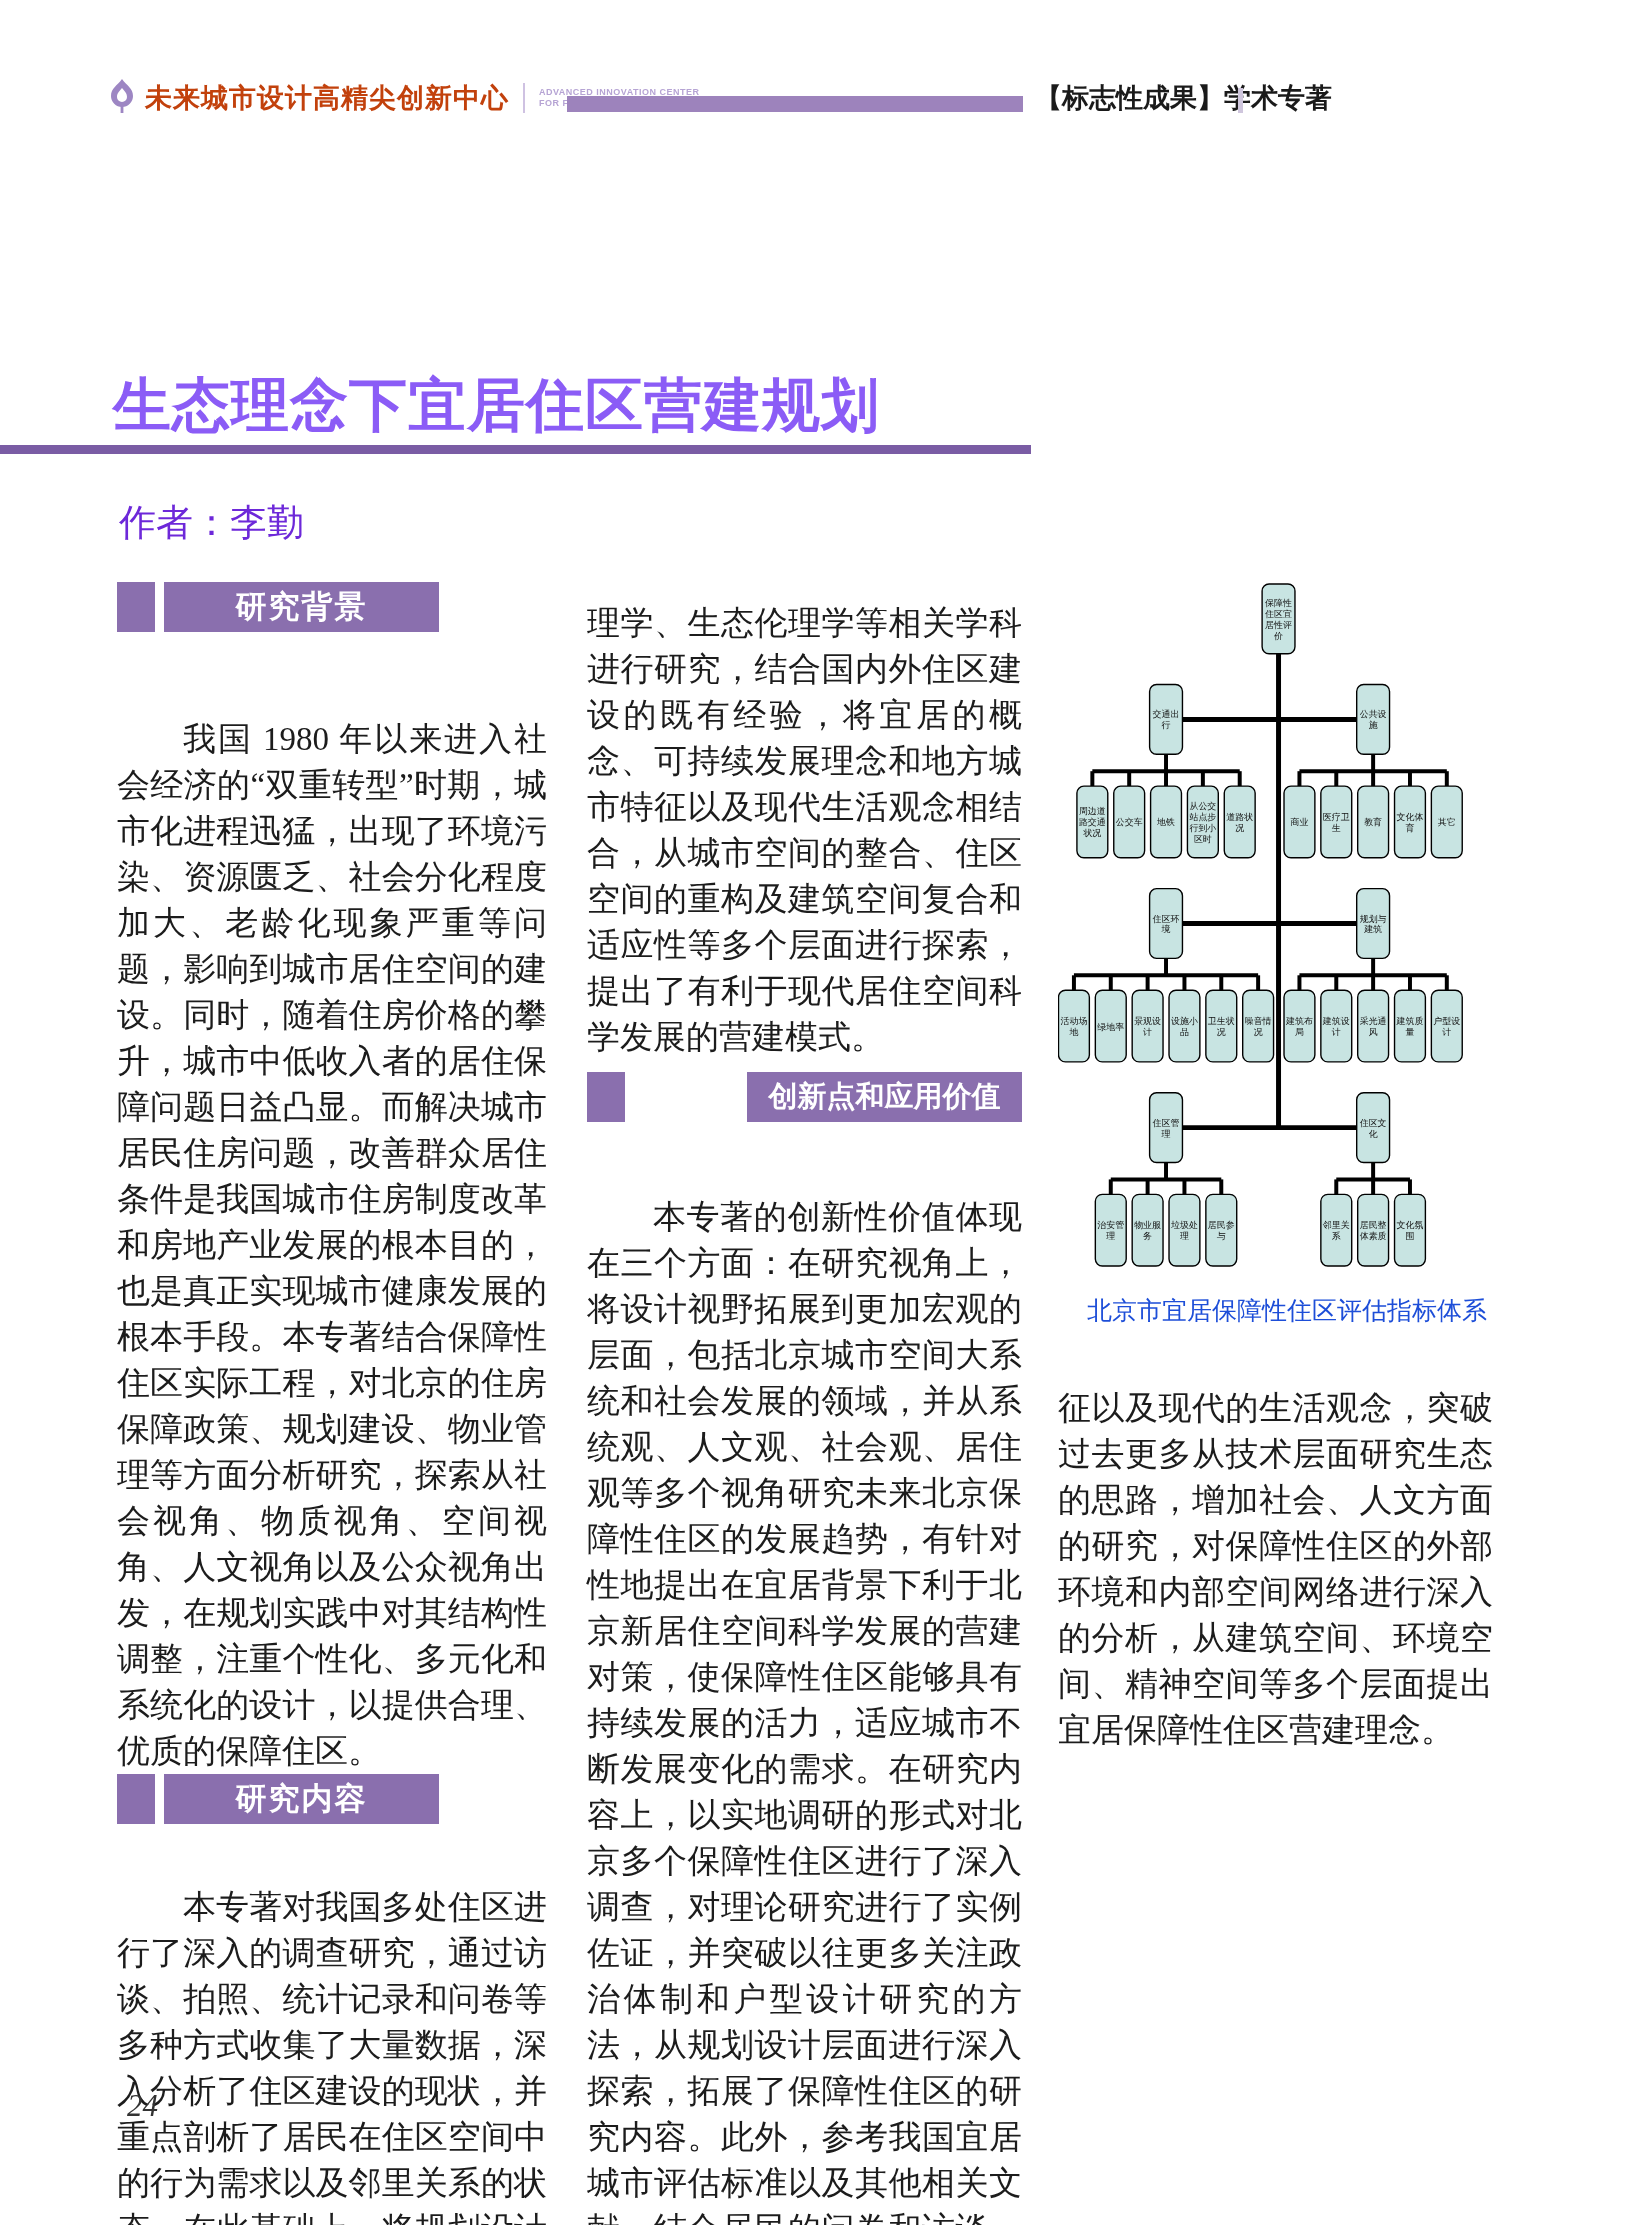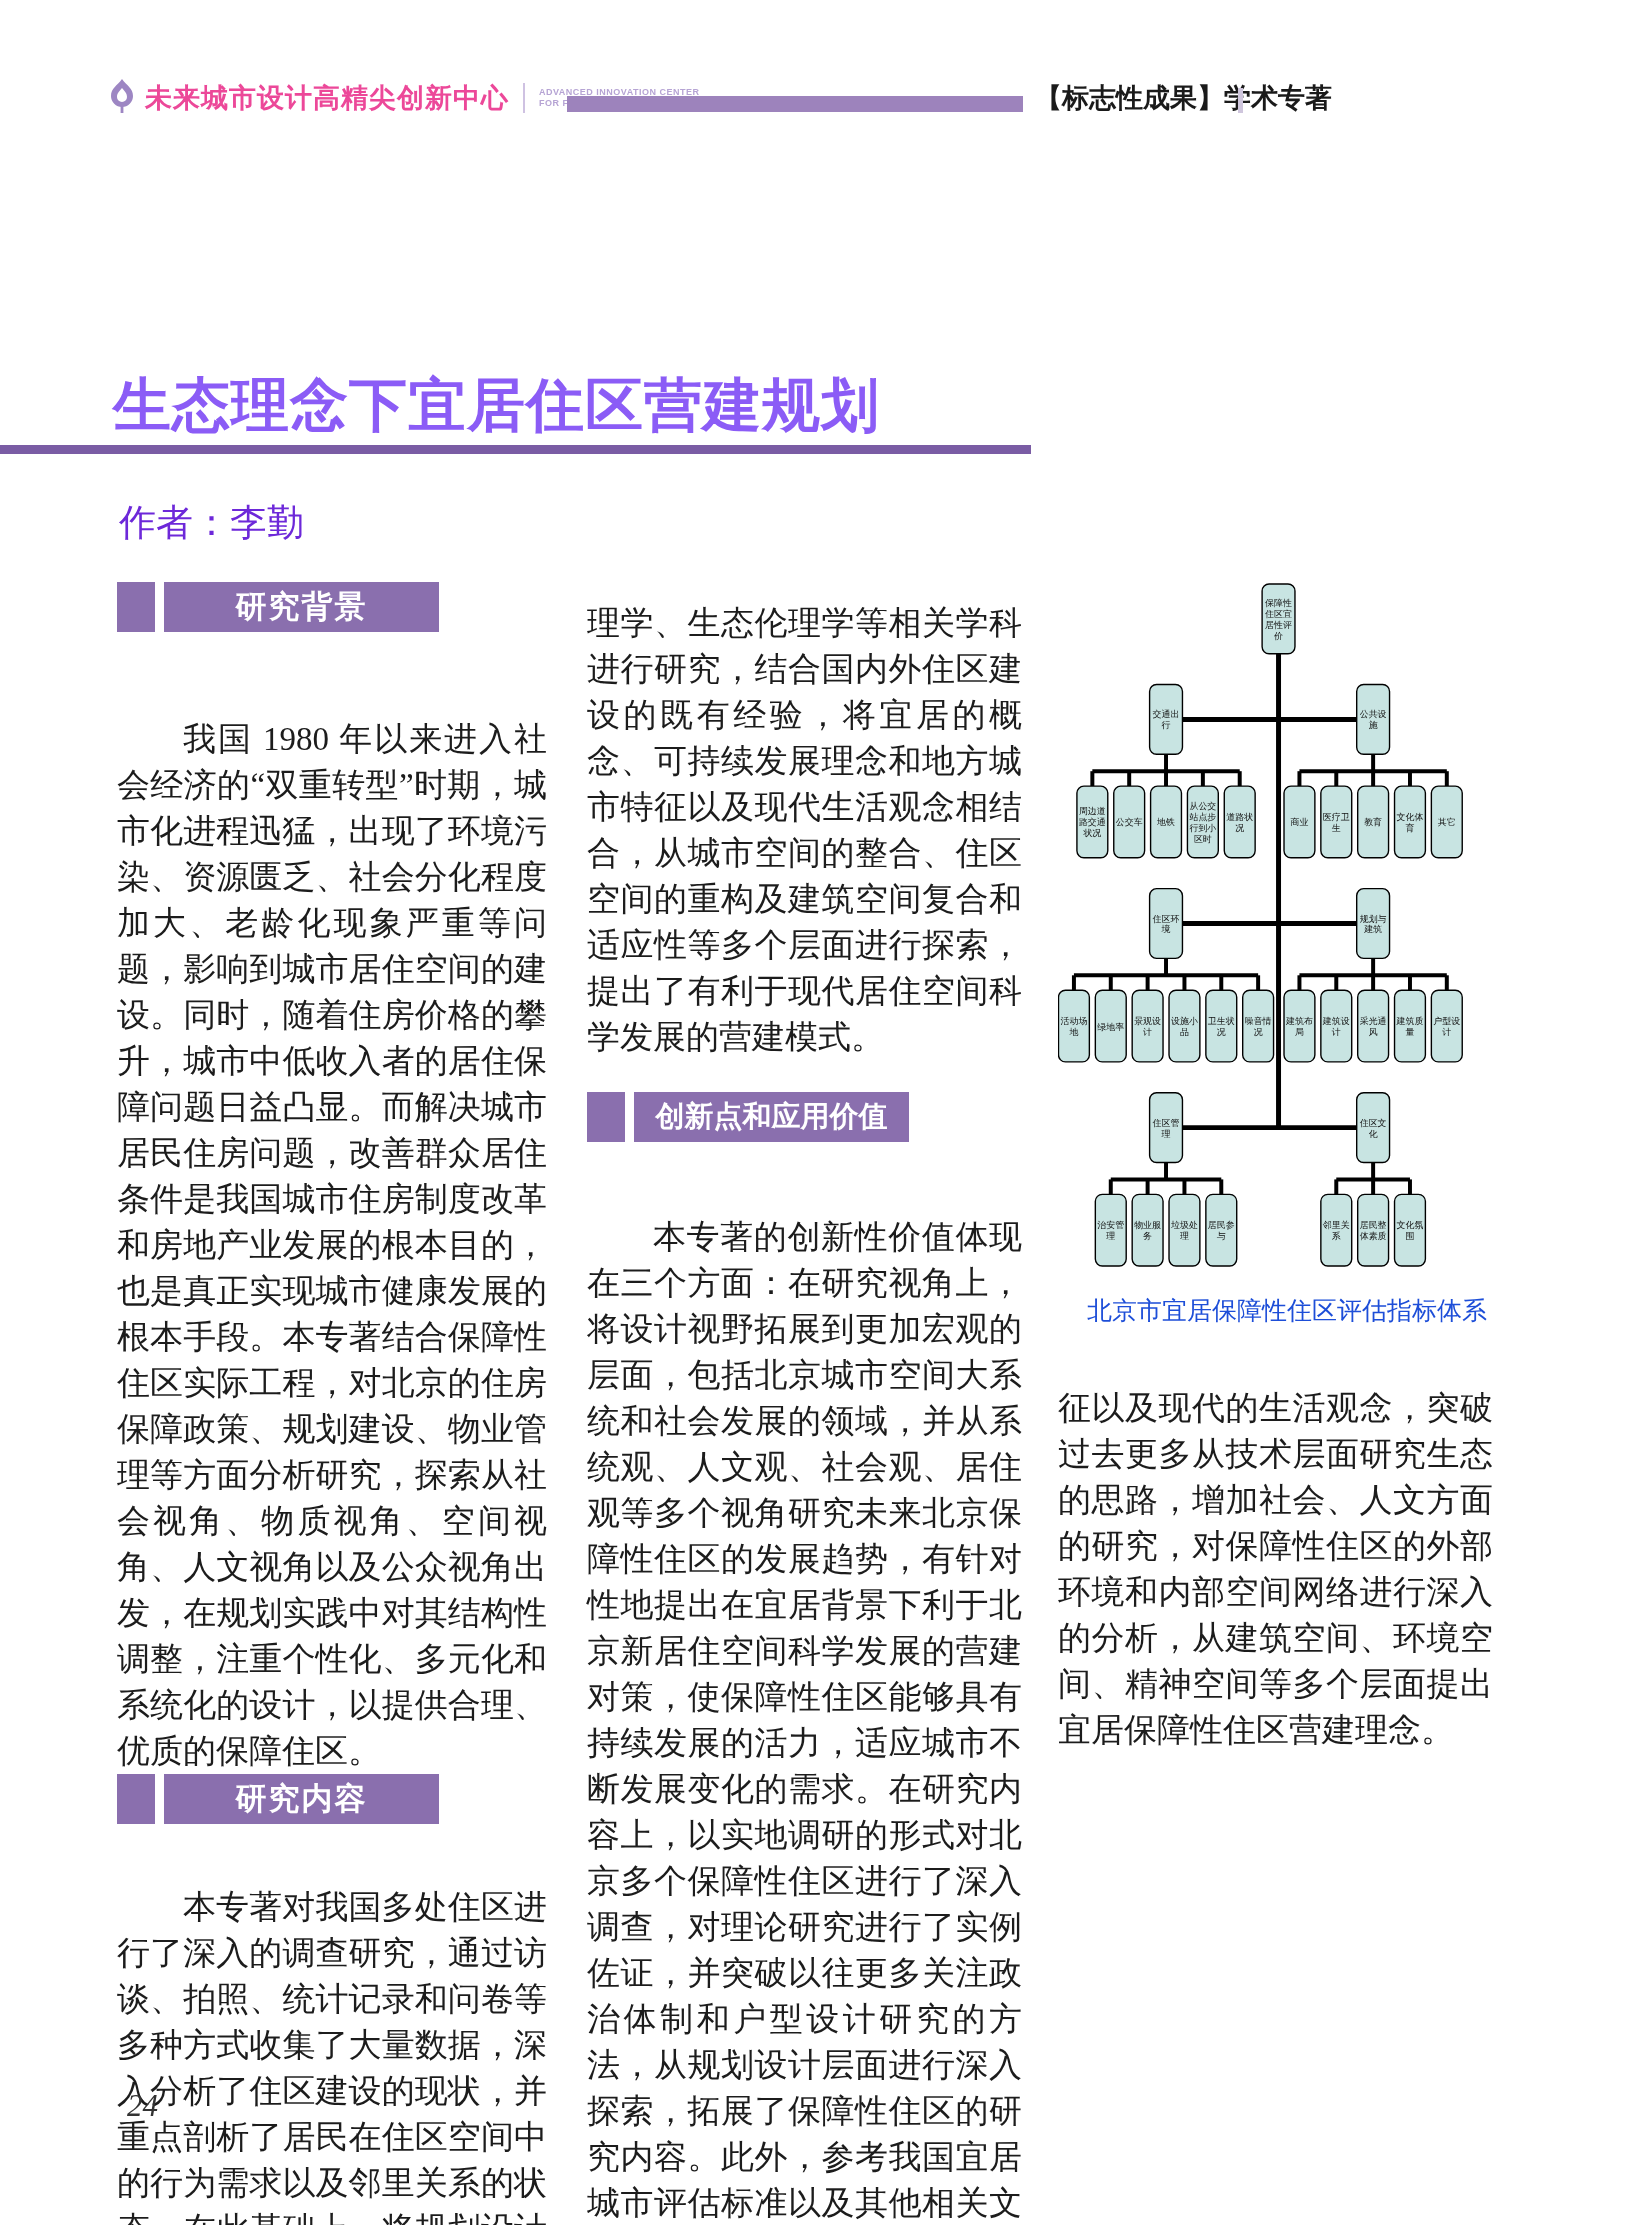--- a/index.html
+++ b/index.html
@@ -2,21 +2,21 @@
 <html><head>
 <meta charset="utf-8">
 <style>
   html,body{margin:0;padding:0;background:#e8e8e8;}
   .page{position:relative;width:1646px;height:2226px;background:#ffffff;margin:0 auto;overflow:hidden;
         font-family:"Liberation Serif","DejaVu Serif",serif;color:#1c1c1c;}
 
   
   .logo{position:absolute;left:107px;top:78px;display:flex;align-items:center;gap:8px;}
   .logo .cn{font-family:"Liberation Sans","DejaVu Sans",sans-serif;font-weight:700;
-            font-size:27px;color:#ec4899;letter-spacing:1px;white-space:nowrap;}
+            font-size:27px;color:#c2410c;letter-spacing:1px;white-space:nowrap;}
   .logo .sep{width:2px;height:30px;background:#cfc2e2;margin:0 6px;}
   .logo .en{font-family:"Liberation Sans",sans-serif;font-weight:700;font-size:9px;
             color:#b6a4d4;line-height:11px;letter-spacing:0.5px;}
   .head-bar{position:absolute;left:567px;top:96px;width:456px;height:16px;background:#9d83bc;}
   .head-tag{position:absolute;left:1035px;top:80px;font-family:"Liberation Sans",sans-serif;
             font-weight:700;font-size:27px;color:#1a1a1a;white-space:nowrap;}
   .head-tick{position:absolute;left:1238px;top:88px;width:5px;height:25px;background:#cfc6dd;}
 
   
   .title{position:absolute;left:113px;top:328px;font-family:"Liberation Sans","DejaVu Sans",sans-serif;
@@ -38,21 +38,21 @@
                font-weight:600;font-size:31px;letter-spacing:2px;white-space:nowrap;}
   .banner .lbl.small{font-size:29px;letter-spacing:0;}
 
   .para{font-size:33px;line-height:46px;text-align:justify;margin:0;}
   .indent{text-indent:2em;}
 
   .p1{margin-top:68px;}
   .b2{margin-top:0px;}
   .p2{margin-top:44px;}
   .p3{margin-top:18px;}
-  .b3{margin-top:32px;}
+  .b3{margin-top:12px;justify-content:space-between;}
   .p4{margin-top:56px;}
 
   .caption{margin-top:16px;text-align:center;font-size:25px;color:#1d4ed8;}
   .p5{margin-top:58px;width:435px;}
 
   .pagenum{position:absolute;left:127px;top:2088px;font-style:italic;font-size:31px;color:#333;}
   svg text{font-family:"Liberation Sans","DejaVu Sans",sans-serif;}
 </style>
 </head>
 <body>

